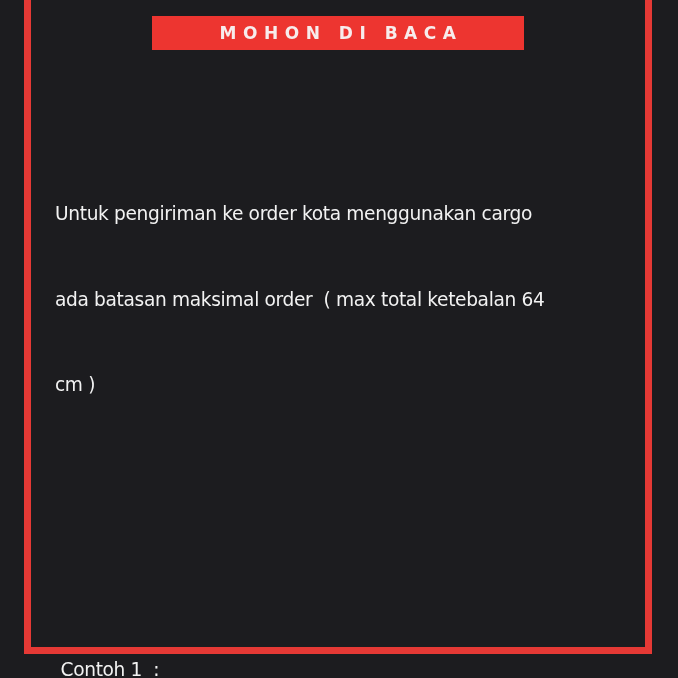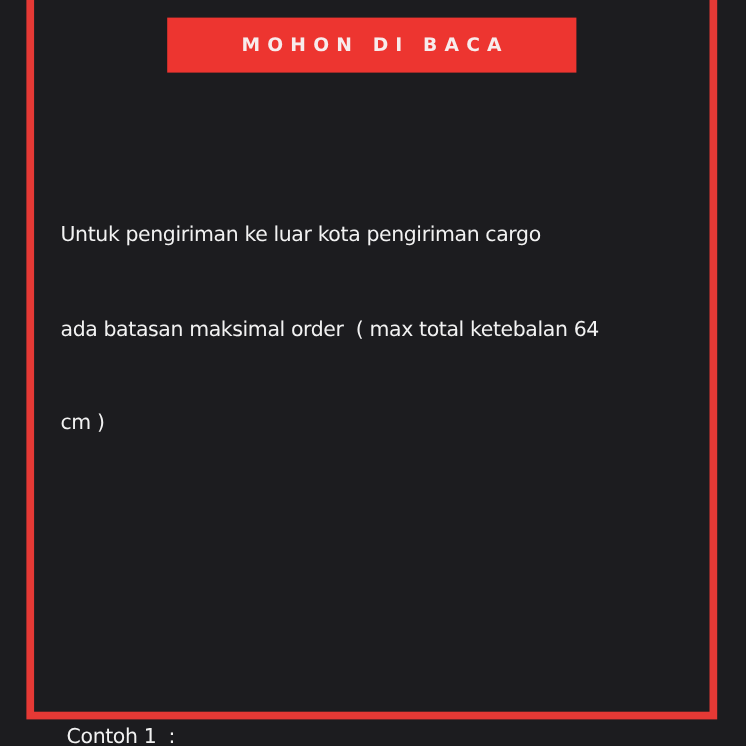--- a/index.html
+++ b/index.html
@@ -23,21 +23,21 @@
       width: 614px;
       height: 650px;
       border: 7px solid #e53935;
       box-sizing: content-box;
     }
     .banner {
       position: absolute;
       left: 152px;
       top: 16px;
       width: 372px;
-      height: 50px;
+      height: 34px;
       background: #ed3530;
       display: flex;
       align-items: center;
       justify-content: center;
     }
     .banner-text {
       font-family: "DejaVu Sans", sans-serif;
       font-weight: bold;
       font-size: 17px;
       letter-spacing: 6.5px;
@@ -64,21 +64,21 @@
 
 <div class="canvas">
   <div class="frame"></div>
 
   <div class="banner">
     <span class="banner-text">MOHON DI BACA</span>
   </div>
 
   <div class="body-text">
     <div>
-      <span class="line">Untuk pengiriman ke luar kota pengiriman cargo</span>
+      <span class="line">Untuk pengiriman ke order kota menggunakan cargo</span>
       <span class="line">ada batasan maksimal order  ( max total ketebalan 64</span>
       <span class="line">cm )</span>
     </div>
     <span class="gap"></span>
     <div>
       <span class="line"> Contoh 1  :</span>
       
       
       
       

